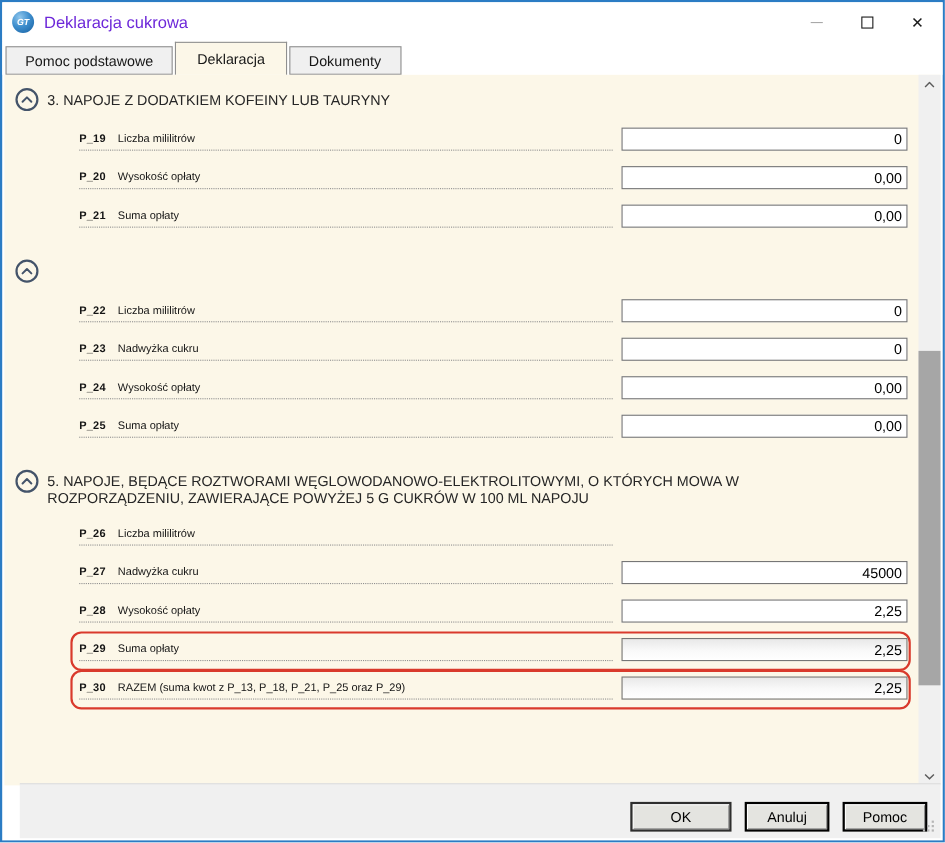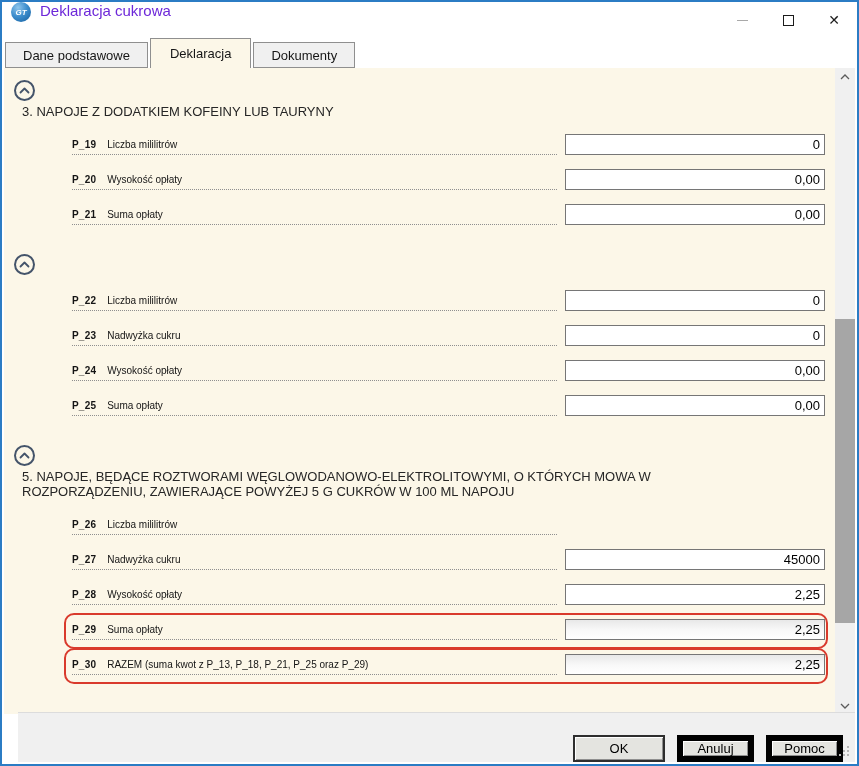--- a/index.html
+++ b/index.html
@@ -2,21 +2,21 @@
 <html><head>
 <meta charset="utf-8">
 <style>
   * { box-sizing: border-box; margin: 0; padding: 0; }
   html,body { width:859px; height:766px; }
   body { font-family:"Liberation Sans", sans-serif; background:#fff; }
 
   .window { position:relative; width:859px; height:766px; border:2px solid #2b7cc4; background:#fff; overflow:hidden; }
 
   
-  .titlebar { height:36px; display:flex; background:#fff; }
+  .titlebar { height:36px; display:flex; align-items:center; background:#fff; }
   .app-icon { margin-left:9px; width:20px; height:20px; border-radius:50%;
               background: radial-gradient(circle at 35% 28%, #8fc6ec 0%, #3f8fce 45%, #135d9e 100%);
               color:#fff; font-size:8px; font-style:italic; font-weight:bold;
               display:flex; align-items:center; justify-content:center; flex:none; }
   .title-text { margin-left:9px; font-size:15px; color:#6d28d9; }
   .win-controls { margin-left:auto; display:flex; height:100%; }
   .win-btn { width:46px; height:100%; display:flex; align-items:center; justify-content:center; }
   .min-glyph { width:11px; height:1px; background:#a9a9a9; }
   .max-glyph { width:11px; height:11px; border:1px solid #1b1b1b; background:transparent; }
   .close-glyph { font-size:14px; color:#1b1b1b; line-height:1; }
@@ -25,21 +25,21 @@
   .tabstrip { height:30px; background:#fff; display:flex; align-items:flex-end; padding-left:3px; position:relative; }
   .tab { height:26px; display:flex; align-items:center; justify-content:center;
          padding:0 17px; background:#f0f0f0; border:1px solid #8f8f8f; margin-right:2px;
          font-size:13px; color:#161616; white-space:nowrap; }
   .tab.active { background:#fcf7e8; height:30px; border-bottom:none; padding:11px 19px; }
 
   
   .content { position:absolute; top:66px; left:2px; right:2px; height:646px; background:#fcf7e8; }
   .pane { position:absolute; left:0; top:0; right:20px; bottom:0; overflow:hidden; padding-top:12px; }
 
-  .sec { display:flex; align-items:flex-start; margin:24px 10px 6px 10px;flex-direction:column; }
+  .sec { display:flex; align-items:flex-start; margin:24px 10px 6px 10px; }
   .sec:first-child { margin-top:0; }
   .sec-icon { width:21px; height:21px; border:2px solid #44546a; border-radius:50%; flex:none;
               display:flex; align-items:center; justify-content:center; background:transparent; cursor:pointer; }
   .sec-title { margin-left:8px; padding-top:3px; font-size:13px; line-height:15px; color:#262626;
                white-space:pre-line; max-width:780px; }
 
   .rows { margin:0 10px 0 66px; }
   .frow { position:relative; height:35px; }
   .fleader { position:absolute; left:2px; right:268px; bottom:5px; border-bottom:1px dotted #8f8f8f; }
   .flabel { position:absolute; left:2px; bottom:10px; font-size:10px; color:#141414; white-space:nowrap; }
@@ -53,23 +53,23 @@
   .frow.clipped { height:40px; }
 
   
   .scrollbar { position:absolute; right:0; top:0; width:20px; height:100%; background:#f0f0f0; }
   .scroll-arrow { position:absolute; left:0; width:20px; height:17px; display:flex; align-items:center; justify-content:center; }
   .scroll-arrow.up { top:0; } .scroll-arrow.down { bottom:0; }
   .scroll-thumb { position:absolute; left:0; width:20px; top:251px; height:304px; background:#a6a6a6; }
 
   
   .footer { position:absolute; left:2px; right:2px; bottom:2px; height:50px; background:#f0f0f0;
-            border-top:1px solid #dcdcdc; display:flex; align-items:flex-end; justify-content:flex-end; padding-top:9px;margin-left:14px; }
+            border-top:1px solid #dcdcdc; display:flex; align-items:center; justify-content:flex-end; padding-top:9px;margin-left:14px; }
   .btn { height:27px; margin-right:12px; font-family:inherit; font-size:13px; color:#000;
-         background:#e4e4e0; border:6px solid #000000;
+         background:#e4e4e0; border:2px solid #000000;
          box-shadow: inset 1px 1px 0 #ffffff, inset -1px -1px 0 #8f8f8f;
          display:flex; align-items:center; justify-content:center; cursor:pointer; }
   .btn.default { width:92px; border:2px solid #2e2e2e; }
   .btn.plain { width:77px; }
   .btn:last-child { margin-right:30px; }
   .grip { position:absolute; right:6px; bottom:6px; width:2px; height:2px; background:#b5b5b5;
           box-shadow: -4px 0 0 #b5b5b5, -8px 0 0 #b5b5b5, 0 -4px 0 #b5b5b5, -4px -4px 0 #b5b5b5, 0 -8px 0 #b5b5b5; }
 </style>
 </head>
 <body>
@@ -86,21 +86,21 @@
       <div class="win-btn">
           <span class="max-glyph"></span>
         </div>
       <div class="win-btn">
           <span class="close-glyph">✕</span>
         </div>
     </div>
   </div>
 
   <div class="tabstrip">
-    <div class="tab">Dane podstawowe</div>
+    <div class="tab">Pomoc podstawowe</div>
     <div class="tab active">Deklaracja</div>
     <div class="tab">Dokumenty</div>
   </div>
 
   <div class="content">
     <div class="pane">
 
       <div class="sec">
         <span class="sec-icon">
           <svg width="11" height="7" viewBox="0 0 11 7">

